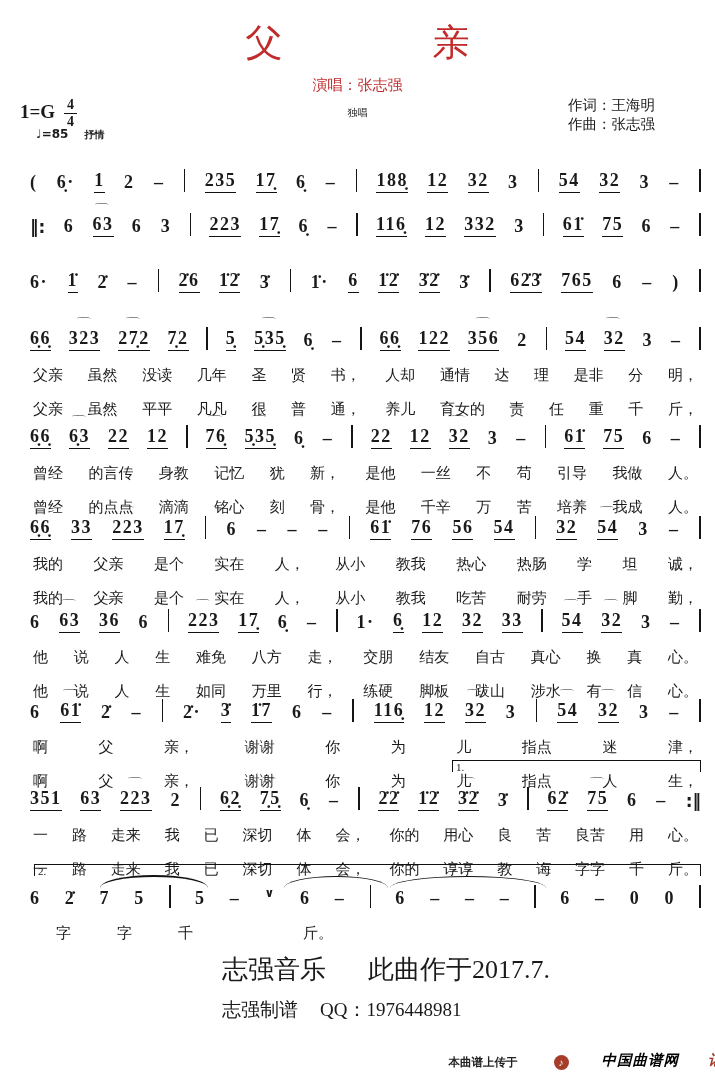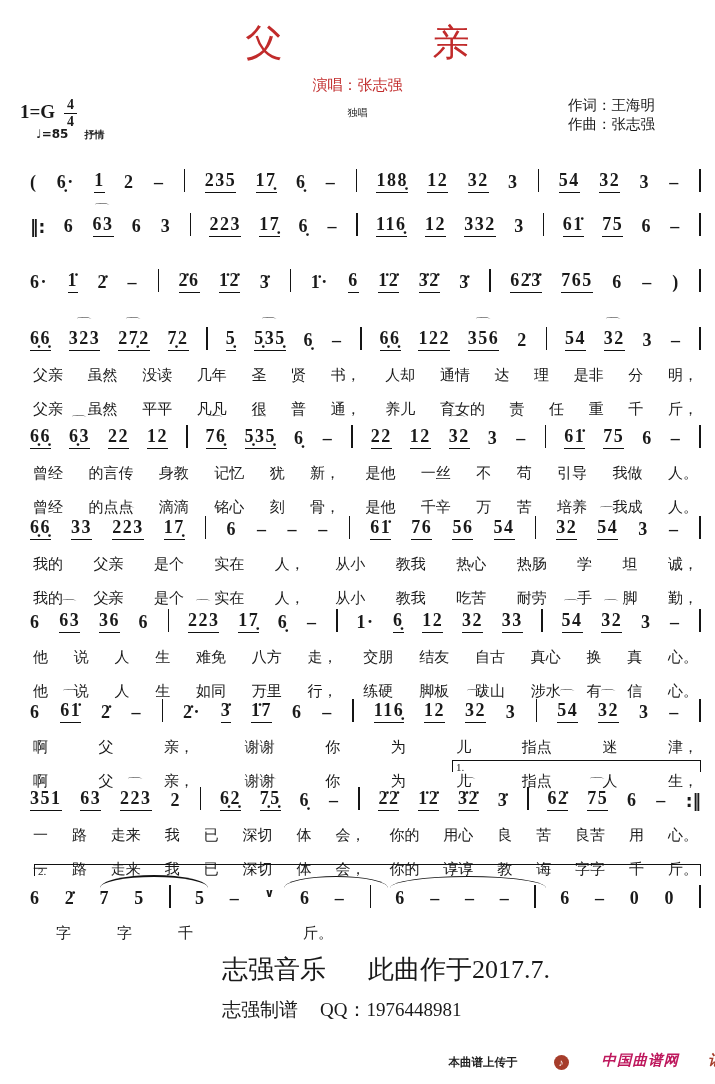--- a/index.html
+++ b/index.html
@@ -51,21 +51,21 @@
   
   .f1{position:absolute;left:222px;top:952px;font-size:26px;}
   .f1 .gap{display:inline-block;width:42px;}
   .f2{position:absolute;left:222px;top:997px;font-size:19px;font-family:Liberation Serif, serif;}
   .f2 .gap{display:inline-block;width:22px;}
 
   .watermark{position:absolute;right:0;top:1051px;display:flex;align-items:flex-end;font-size:12.5px;gap:29px;}
   .wm-prefix{color:#222;font-weight:bold;font-family:"DejaVu Sans",sans-serif;font-size:11.5px;}
   .wm-logo{width:15px;height:15px;border-radius:50%;background:#a63d2b;color:#fff;display:inline-flex;
            align-items:center;justify-content:center;font-size:10px;margin:0 4px 0 7px;}
-  .wm-site{color:#be185d;font-weight:bold;font-style:italic;font-size:14.5px;letter-spacing:1px;
+  .wm-site{color:#000000;font-weight:bold;font-style:italic;font-size:14.5px;letter-spacing:1px;
            font-family:Liberation Serif, serif;}
   .wm-partial{display:inline-block;width:7px;overflow:hidden;color:#a63d2b;font-weight:bold;
            font-style:italic;font-size:14.5px;white-space:nowrap;}
 </style>
 </head>
 <body>
 
 <div class="sheet">
 
   <div class="title">

